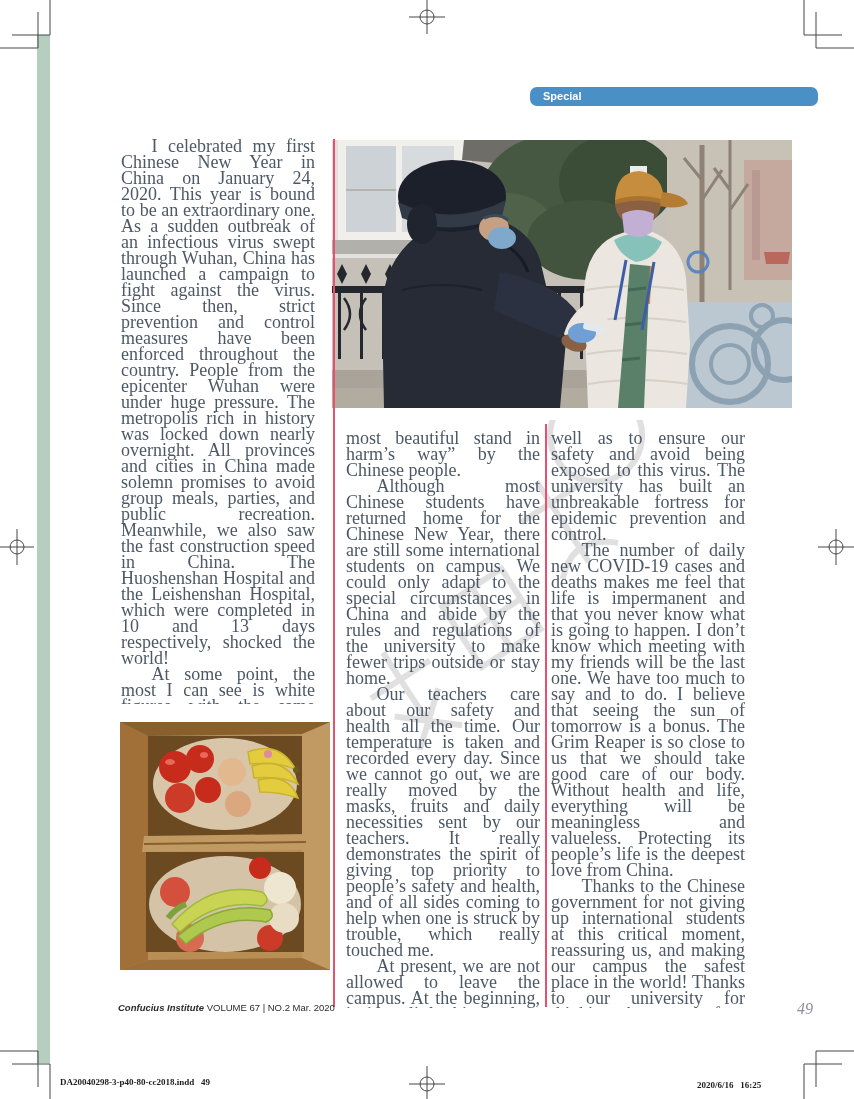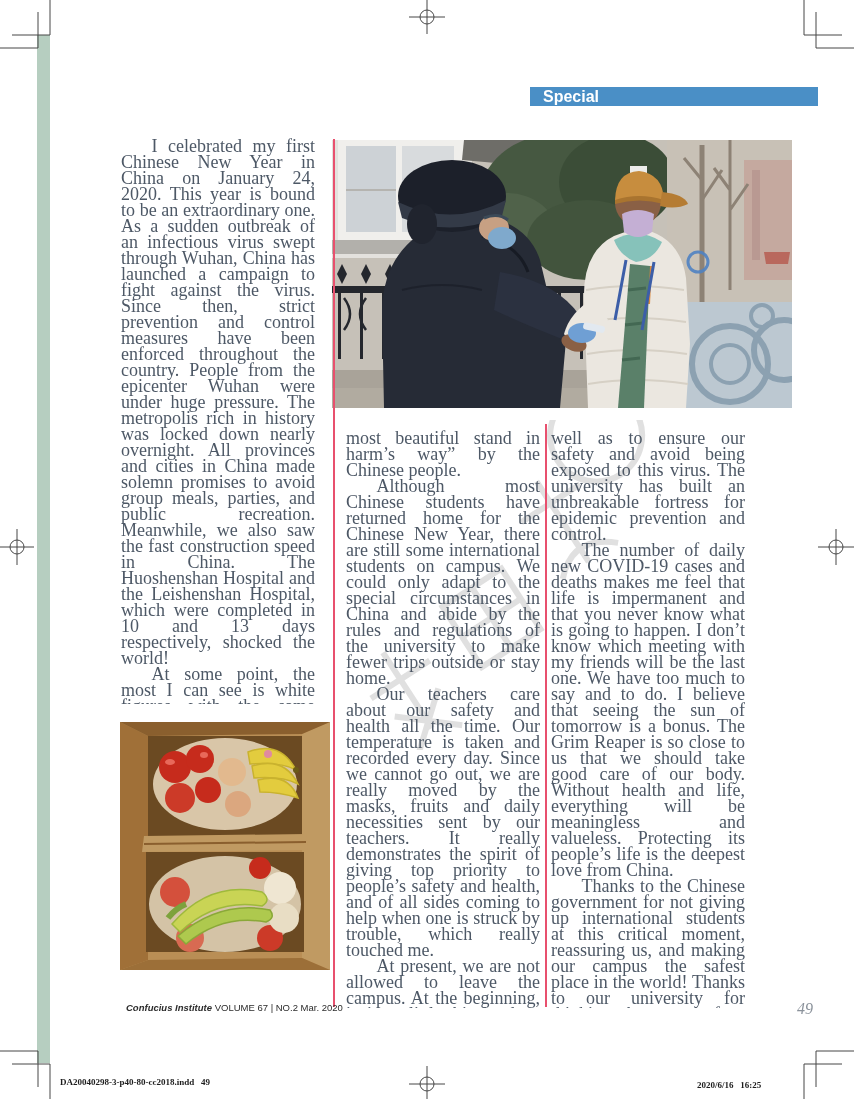--- a/index.html
+++ b/index.html
@@ -10,21 +10,21 @@
     font-family:"Liberation Serif", serif;
   }
   .sage-strip {
     position:absolute; left:37px; top:35px; width:13px; height:1028px;
     background:#b6cec0;
   }
   .special-bar {
     position:absolute; left:530px; top:87px; width:288px; height:19px;
     background:#4a8fc6; color:#ffffff;
     font-family:"Liberation Sans", sans-serif; font-weight:bold;
-    font-size:16px; line-height:19px; padding-left:13px;
+    font-size:11px; line-height:19px; padding-left:13px;border-radius:7px;
   }
   .col {
     position:absolute; width:194px; overflow:hidden;
     font-size:18px; line-height:16px; color:#4d5866;
     text-align:justify;
   }
   #col1 { left:121px; top:138px; height:566px; }
   #col2 { left:346px; top:430px; height:578px; }
   #col3 { left:551px; top:430px; height:578px; }
   .para { text-indent:1.7em; }
@@ -33,21 +33,20 @@
   #divider1 { left:333px; top:139px; height:868px; }
   #divider2 { left:545px; top:424px; height:583px; }
   .photo { position:absolute; overflow:hidden; }
   #photo-top { left:332px; top:140px; width:460px; height:268px; }
   #photo-fruit { left:120px; top:722px; width:210px; height:248px; }
   .photo svg { display:block; width:100%; height:100%; }
   .footer-line {
     position:absolute; left:118px; top:1002px;
     font-family:"Liberation Sans", sans-serif; font-size:9.5px; color:#2b2b2b;
     white-space:pre;
-    margin-left:8px;
   }
   .footer-line .mag { font-weight:bold; font-style:italic; }
   .page-num {
     position:absolute; left:783px; top:1000px; width:30px; text-align:right;
     font-size:16px; color:#8b929b;font-style:italic;
   }
   .slug {
     position:absolute; font-size:9px; color:#1d1d1d; white-space:pre;
     font-family:"Liberation Serif", serif;
     font-weight:bold;

